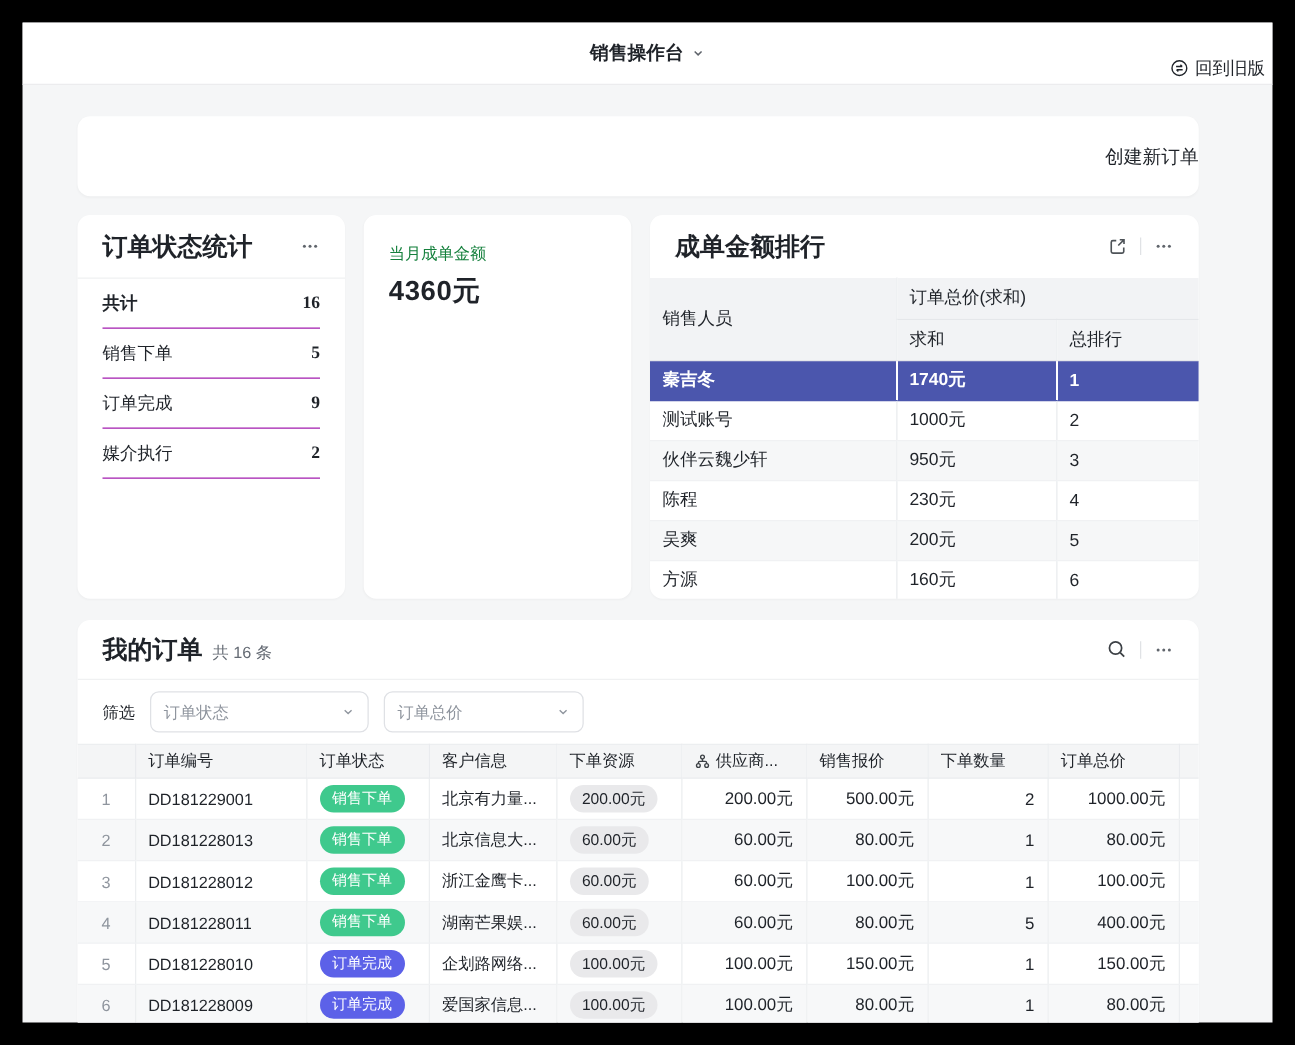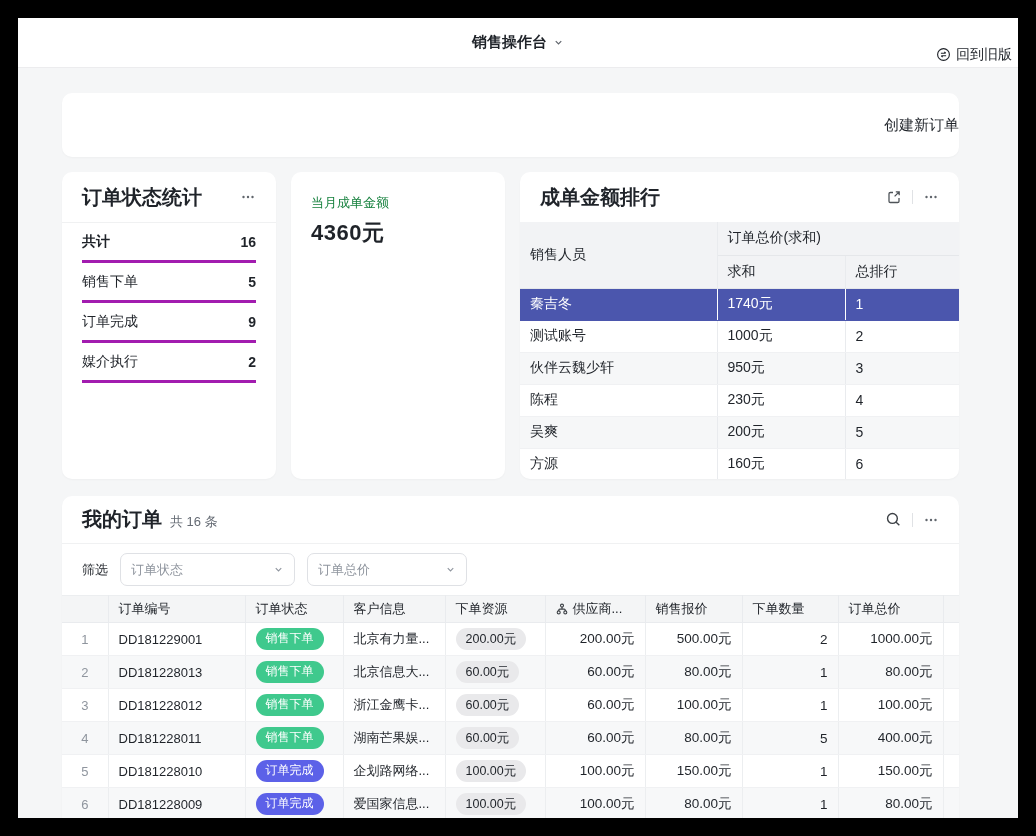--- a/index.html
+++ b/index.html
@@ -50,42 +50,42 @@
   .card-head {
     height:50px; padding:0 20px; display:flex; align-items:center; justify-content:space-between;
   }
   .card-title { font-size:20px; font-weight:700; }
   .head-actions { display:flex; align-items:center; gap:10px; }
   .vdiv { width:1px; height:14px; background:#e0e2e5; }
 
   .status-list { padding:0 20px; border-top:1px solid #f0f1f2; }
   .status-row {
     height:40px; display:flex; align-items:center; justify-content:space-between;
-    font-size:14px; border-bottom:3px solid #a21caf;
+    font-size:14px; border-bottom:1px solid #a21caf;font-family:Liberation Serif, serif;
   }
   .status-row.bold { font-weight:700; }
   .status-row .val { font-weight:600; }
   .status-row.bold .val { font-weight:700; }
 
   .card-amount { padding:22px 20px; }
   .amount-label { font-size:13px; color:#15803d; }
   .amount-value { font-size:22px; font-weight:700; margin-top:6px; letter-spacing:0.5px; }
 
   
   table.rank { width:100%; border-collapse:collapse; table-layout:fixed; font-size:14px; }
   table.rank col.c1{width:197px;} table.rank col.c2{width:128px;} table.rank col.c3{width:114px;}
   table.rank th, table.rank td {
     height:32px; padding:0 10px; text-align:left; font-weight:400;
     border-right:1px solid #e9ebee; overflow:hidden; white-space:nowrap; text-overflow:ellipsis;
   }
   table.rank th { background:#f2f3f5; border-bottom:1px solid #e5e7ea; height:33px; }
   table.rank th:last-child, table.rank td:last-child { border-right:none; }
   table.rank tbody td { border-bottom:1px solid #f0f1f3; }
   table.rank tbody tr:nth-child(odd) td { background:#f6f7f8; }
-  table.rank tbody tr[data-selected="true"] td { background:#4b56ad; color:#fff; font-weight:400; border-right-color:rgba(255,255,255,0.28); border-bottom-color:#4b56ad; }
+  table.rank tbody tr[data-selected="true"] td { background:#4b56ad; color:#fff; font-weight:700; border-right-color:rgba(255,255,255,0.28); border-bottom-color:#4b56ad; }
 
   
   .orders-card { margin-top:17px; height:324px; border-radius:10px 10px 0 0; overflow:hidden; }
   .orders-head {
     height:48px; padding:0 20px; display:flex; align-items:center; justify-content:space-between;
     border-bottom:1px solid #f0f1f2;
   }
   .orders-title-wrap { display:flex; align-items:baseline; gap:8px; }
   .orders-count { font-size:13px; color:#646a73; }
   .filter-row { height:51px; display:flex; align-items:center; padding:0 20px; gap:12px; }

